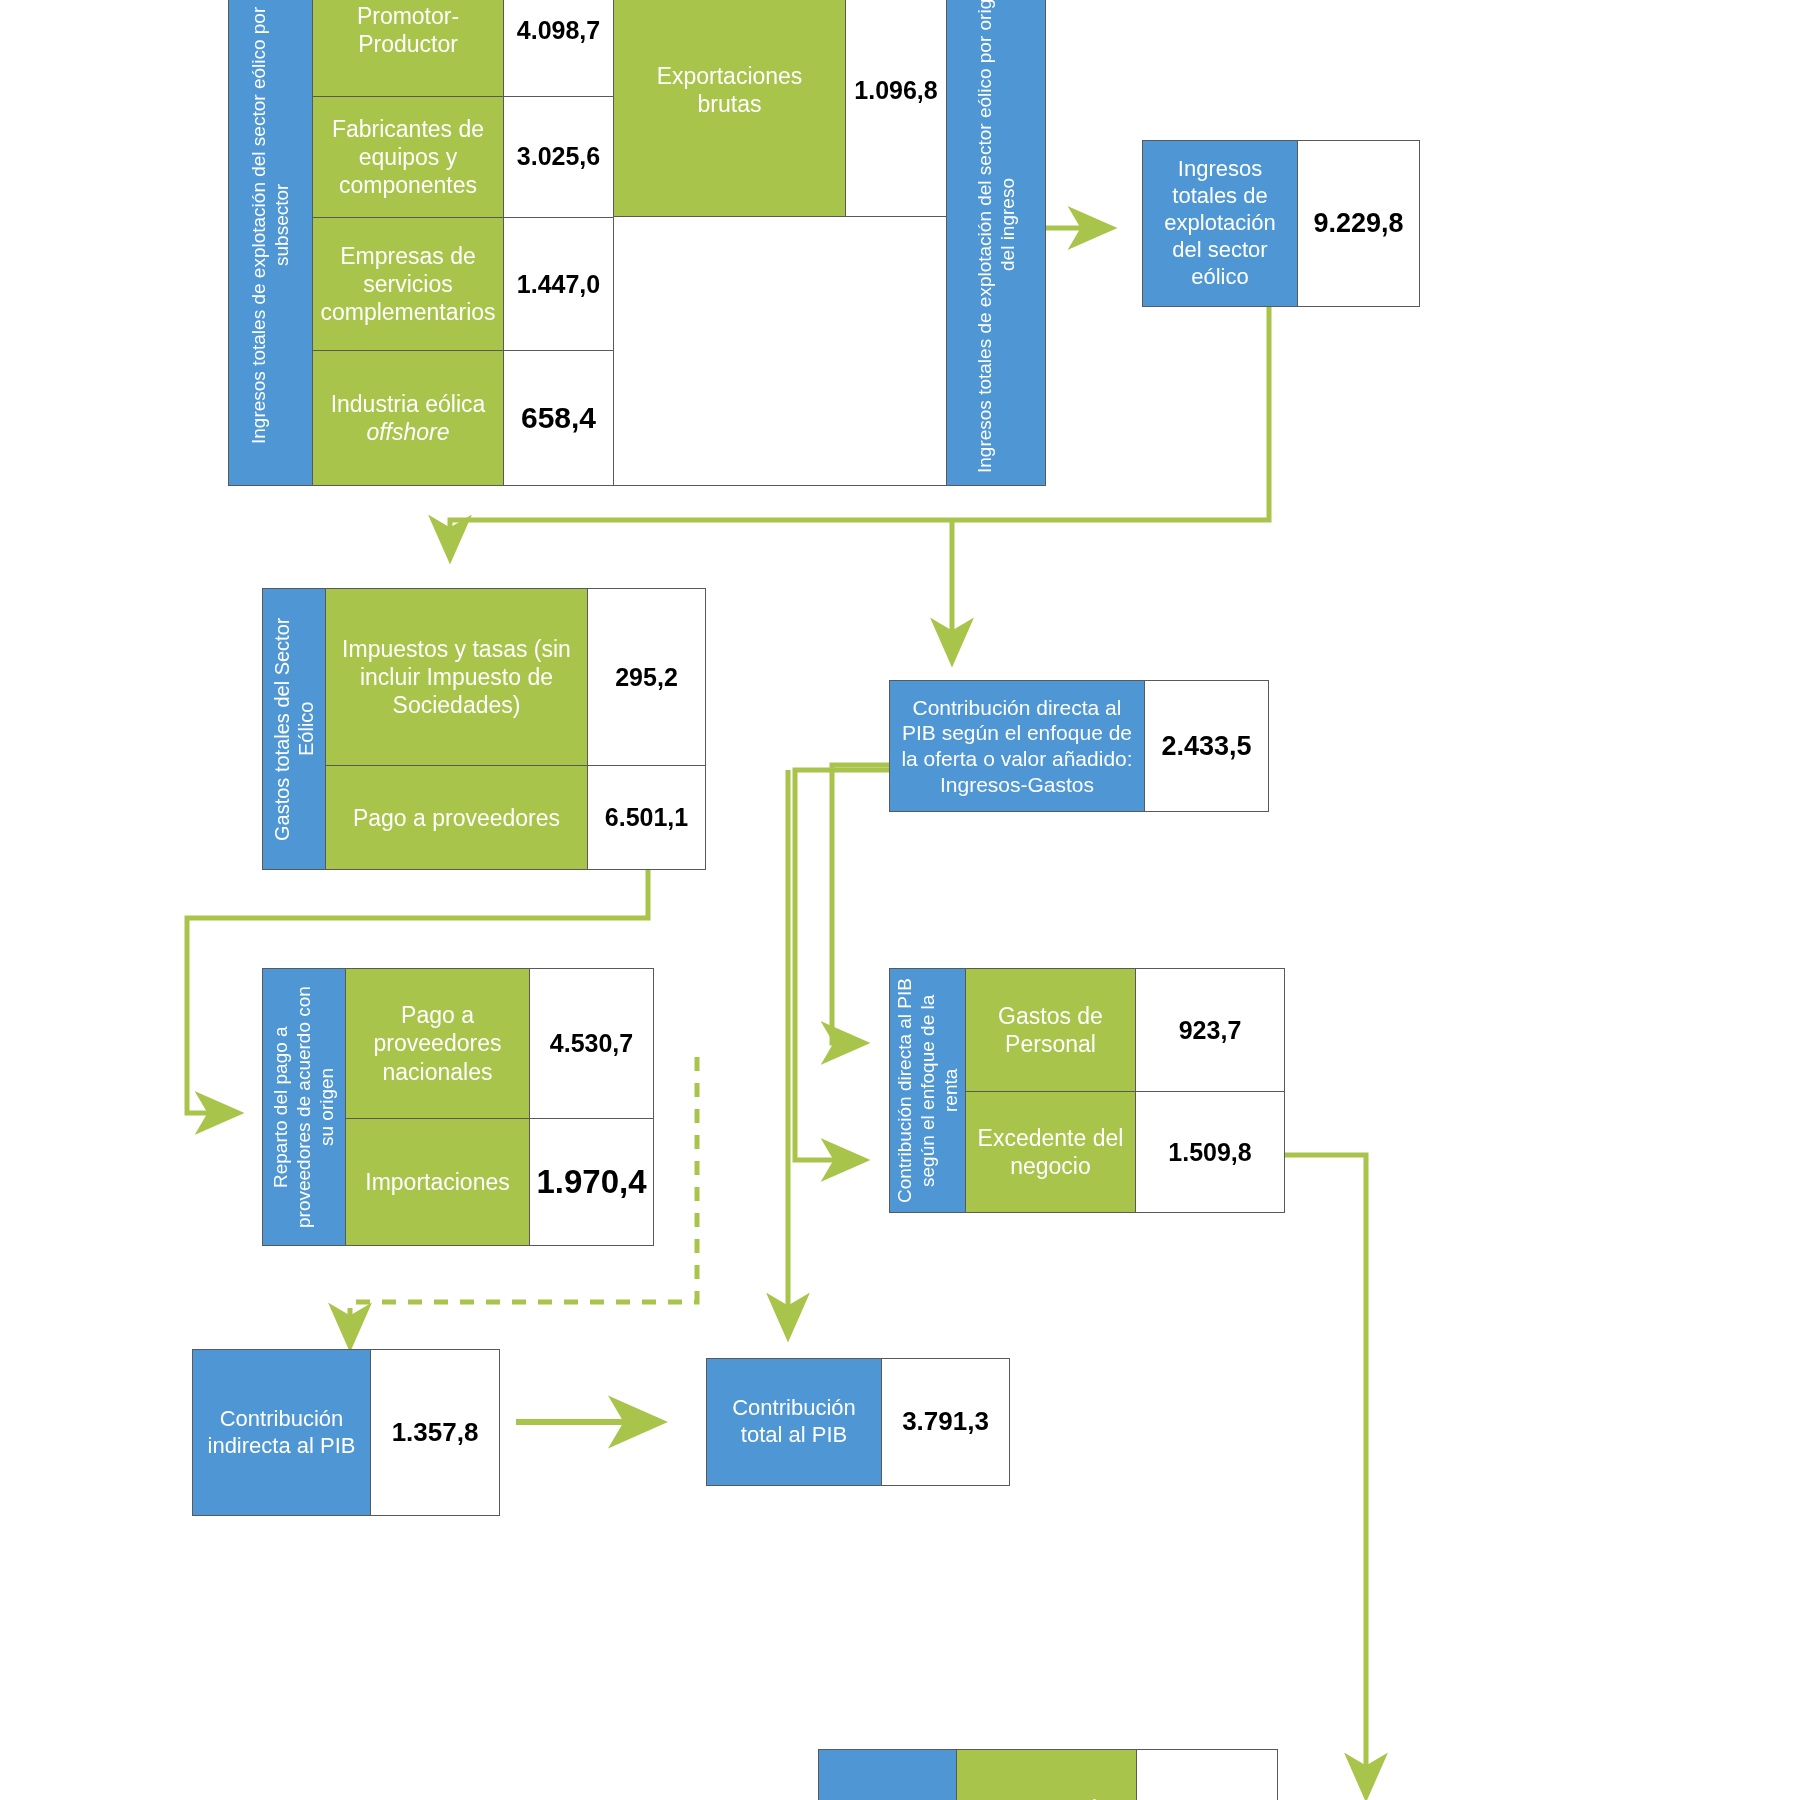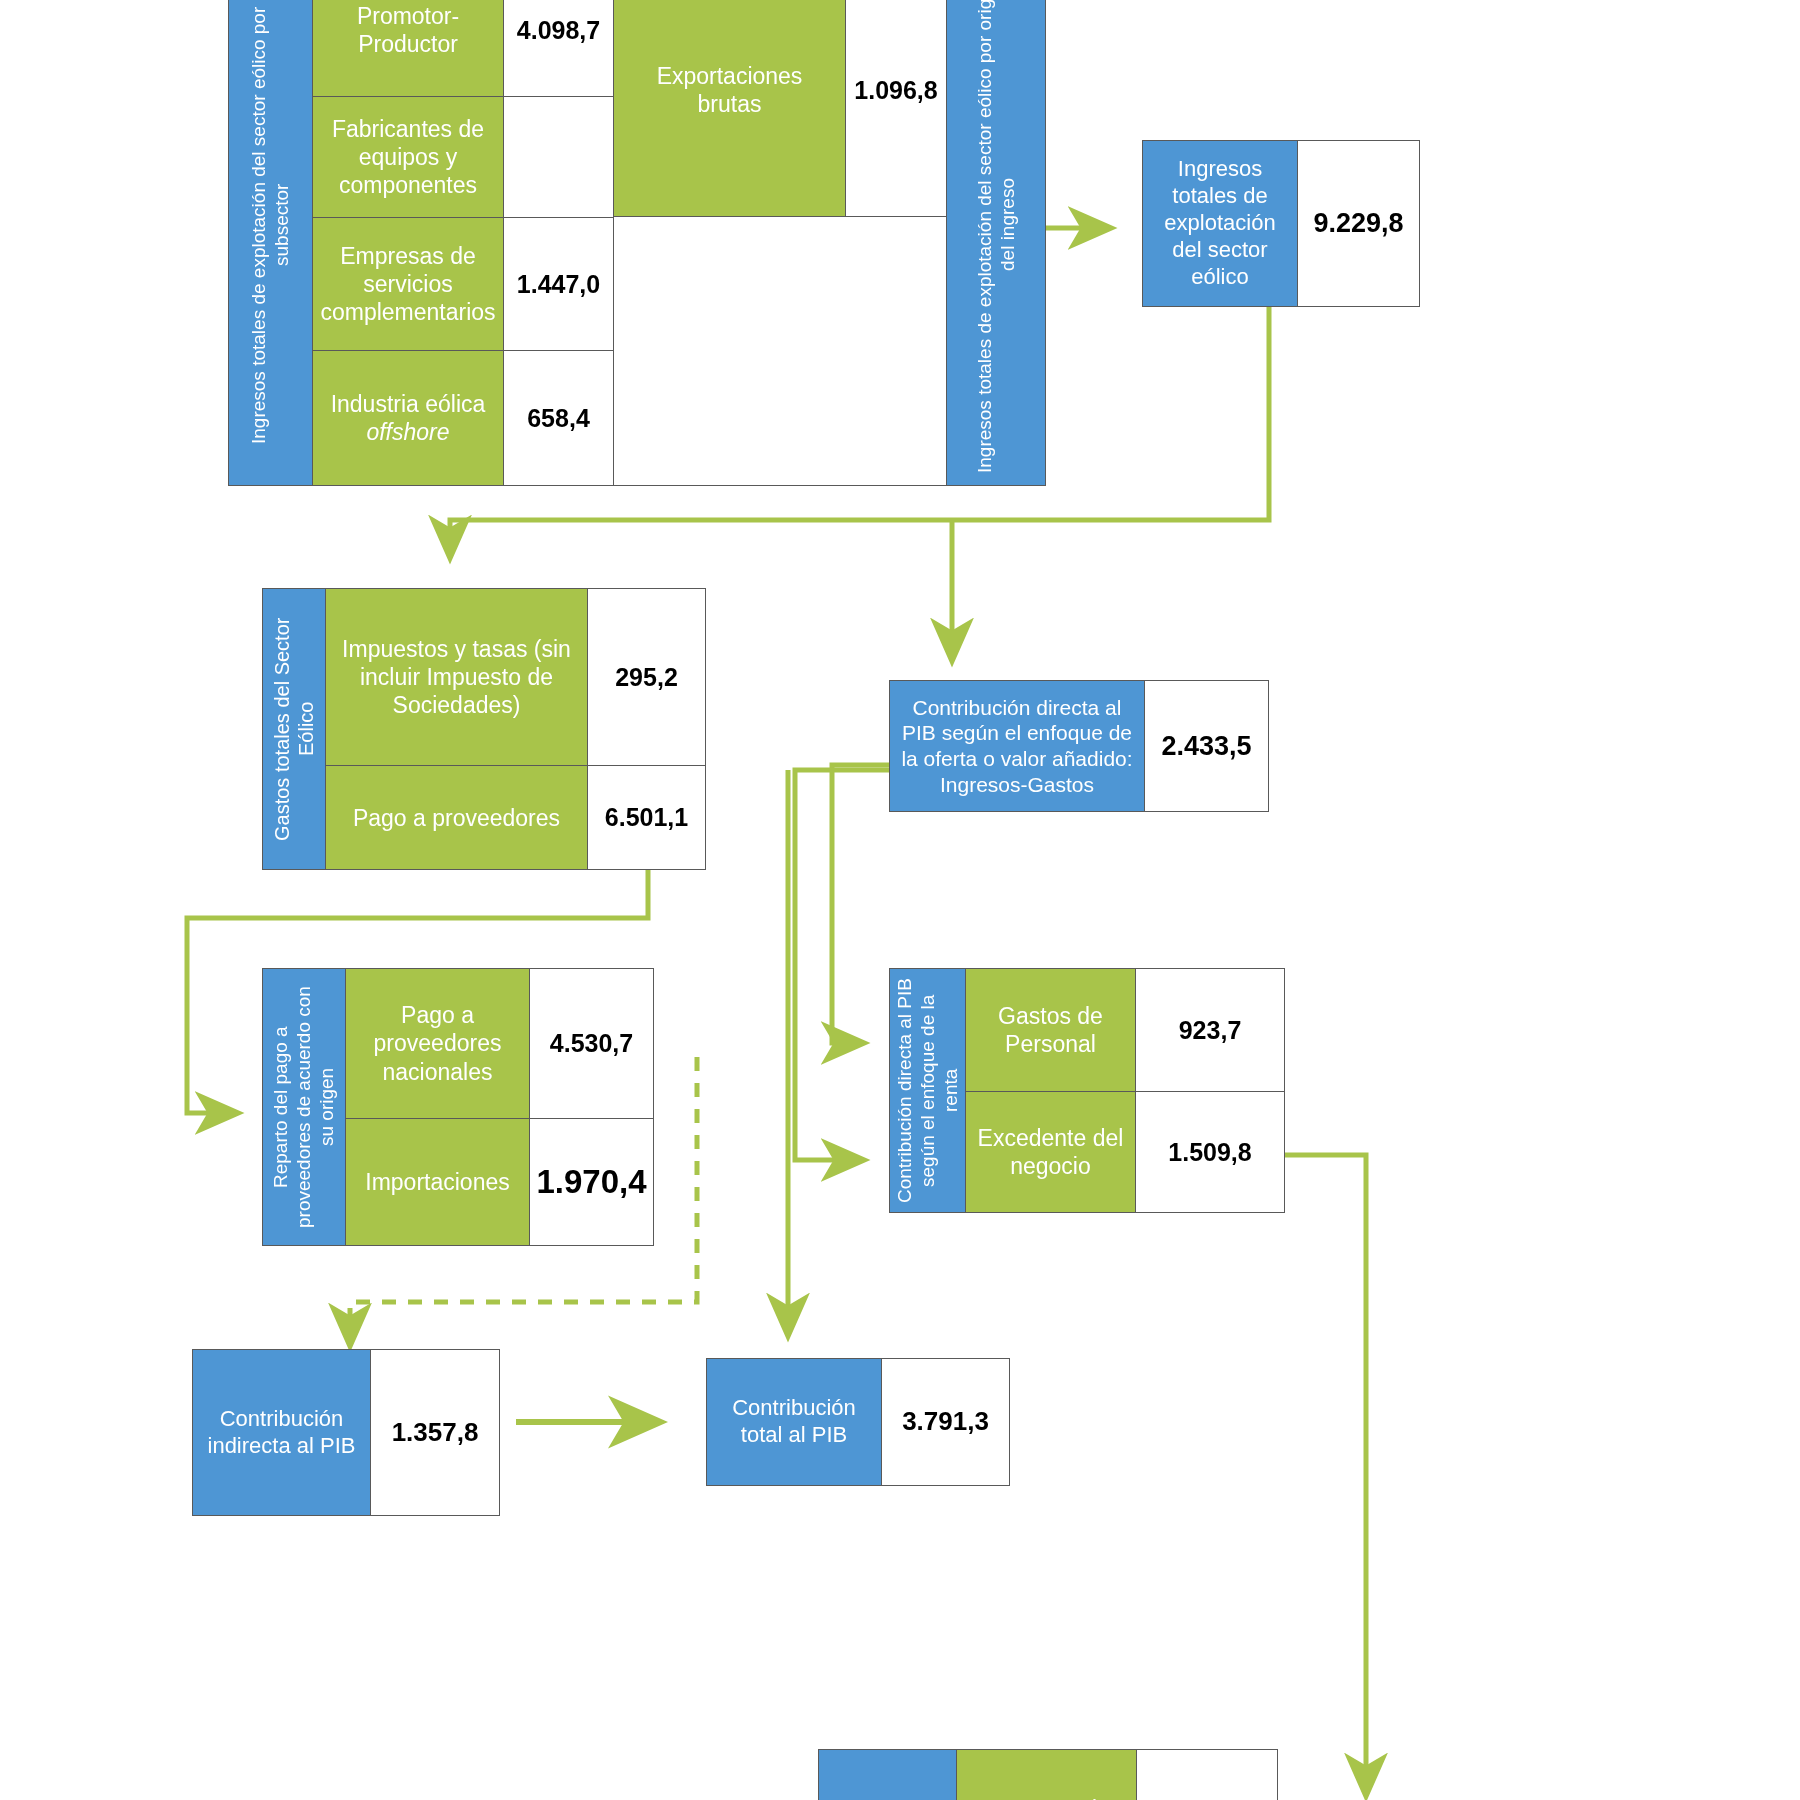--- a/index.html
+++ b/index.html
@@ -119,31 +119,32 @@
     <div class="cell blue vline-r" style="width:86px; font-size:19px; padding:6px 0;">
       <span class="vtext">Ingresos totales de explotación del sector eólico por subsector</span>
     </div>
     <div class="rowsplit" style="width:300px;">
       <div style="display:flex; height:25.12%; " class="hline-b">
         <div class="cell green vline-r" style="width:191px; font-size:23px; padding:4px 10px;">Promotor-Productor</div>
         <div class="cell white" style="width:109px; font-size:25px;">4.098,7</div>
       </div>
       <div style="display:flex; height:23.1%;" class="hline-b">
         <div class="cell green vline-r" style="width:191px; font-size:23px; padding:4px 8px;">Fabricantes de equipos y componentes</div>
+        <div class="cell white" style="width:109px; font-size:25px;">3.025,6</div>
       </div>
       <div style="display:flex; height:25.4%;" class="hline-b">
         <div class="cell green vline-r" style="width:191px; font-size:23px; padding:4px 8px;">Empresas de servicios complementarios</div>
         <div class="cell white" style="width:109px; font-size:25px;">1.447,0</div>
       </div>
       <div style="display:flex; flex:1;">
         <div class="cell green vline-r" style="width:191px; font-size:23px; padding:4px 8px;">
           <span><span>Industria eólica</span><br>
           <em>offshore</em></span>
         </div>
-        <div class="cell white" style="width:109px; font-size:25px;">658,4</div>
+        <div class="cell white" style="width:109px; font-size:30px;">658,4</div>
       </div>
     </div>
   </div>
 
   <div class="node" style="left:614px; top:-36px; width:432px; height:522px; border-left:none;">
     <div class="rowsplit" style="width:332px;">
       <div style="display:flex; height:48.2%;" class="hline-b">
         <div class="cell green vline-r" style="width:232px; font-size:23px; padding:4px 10px;">Exportaciones brutas</div>
         <div class="cell white" style="width:100px; font-size:25px;">1.096,8</div>
       </div>

